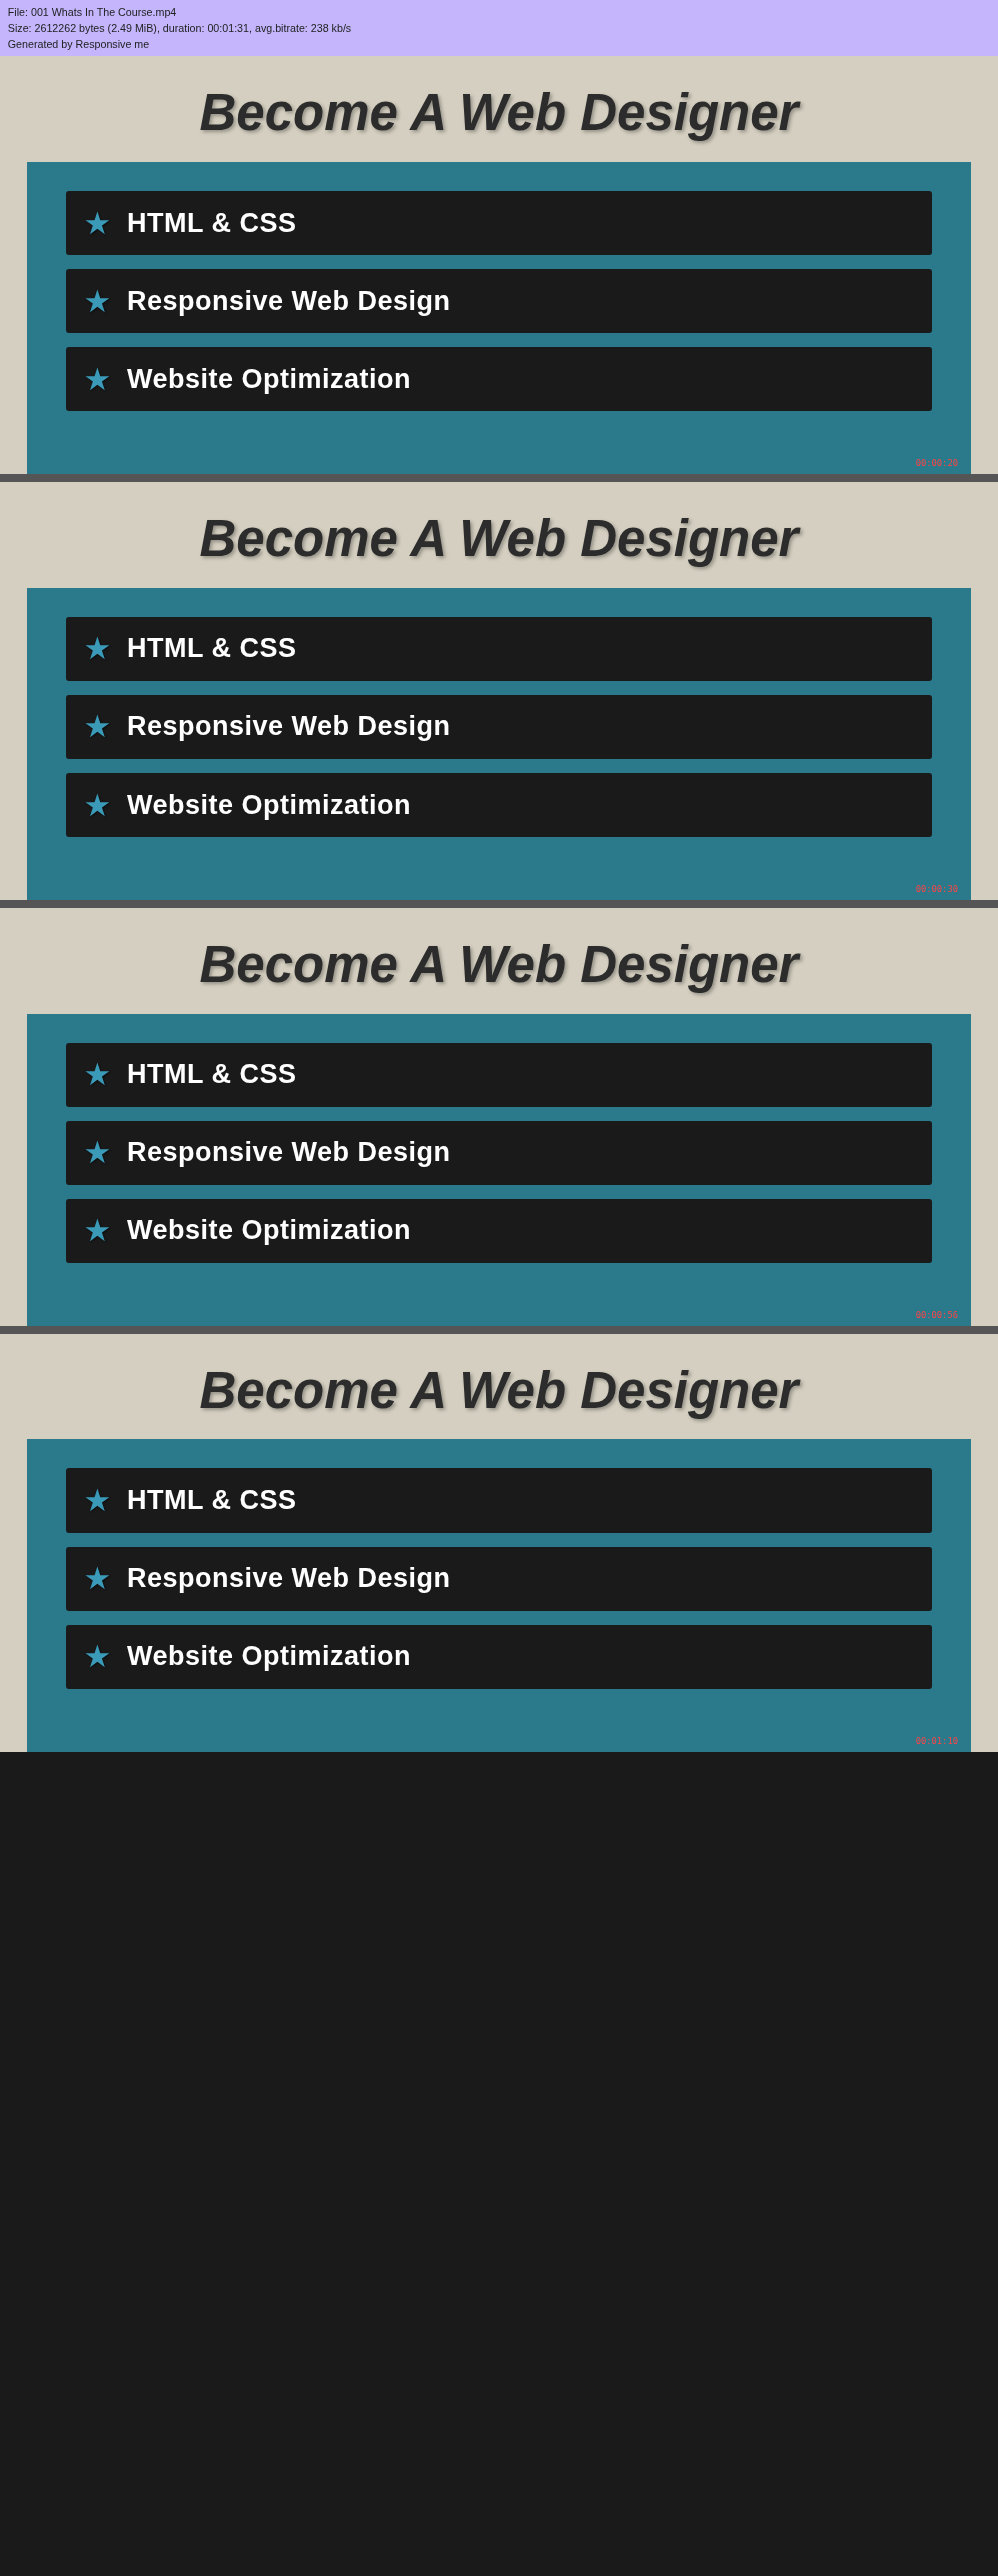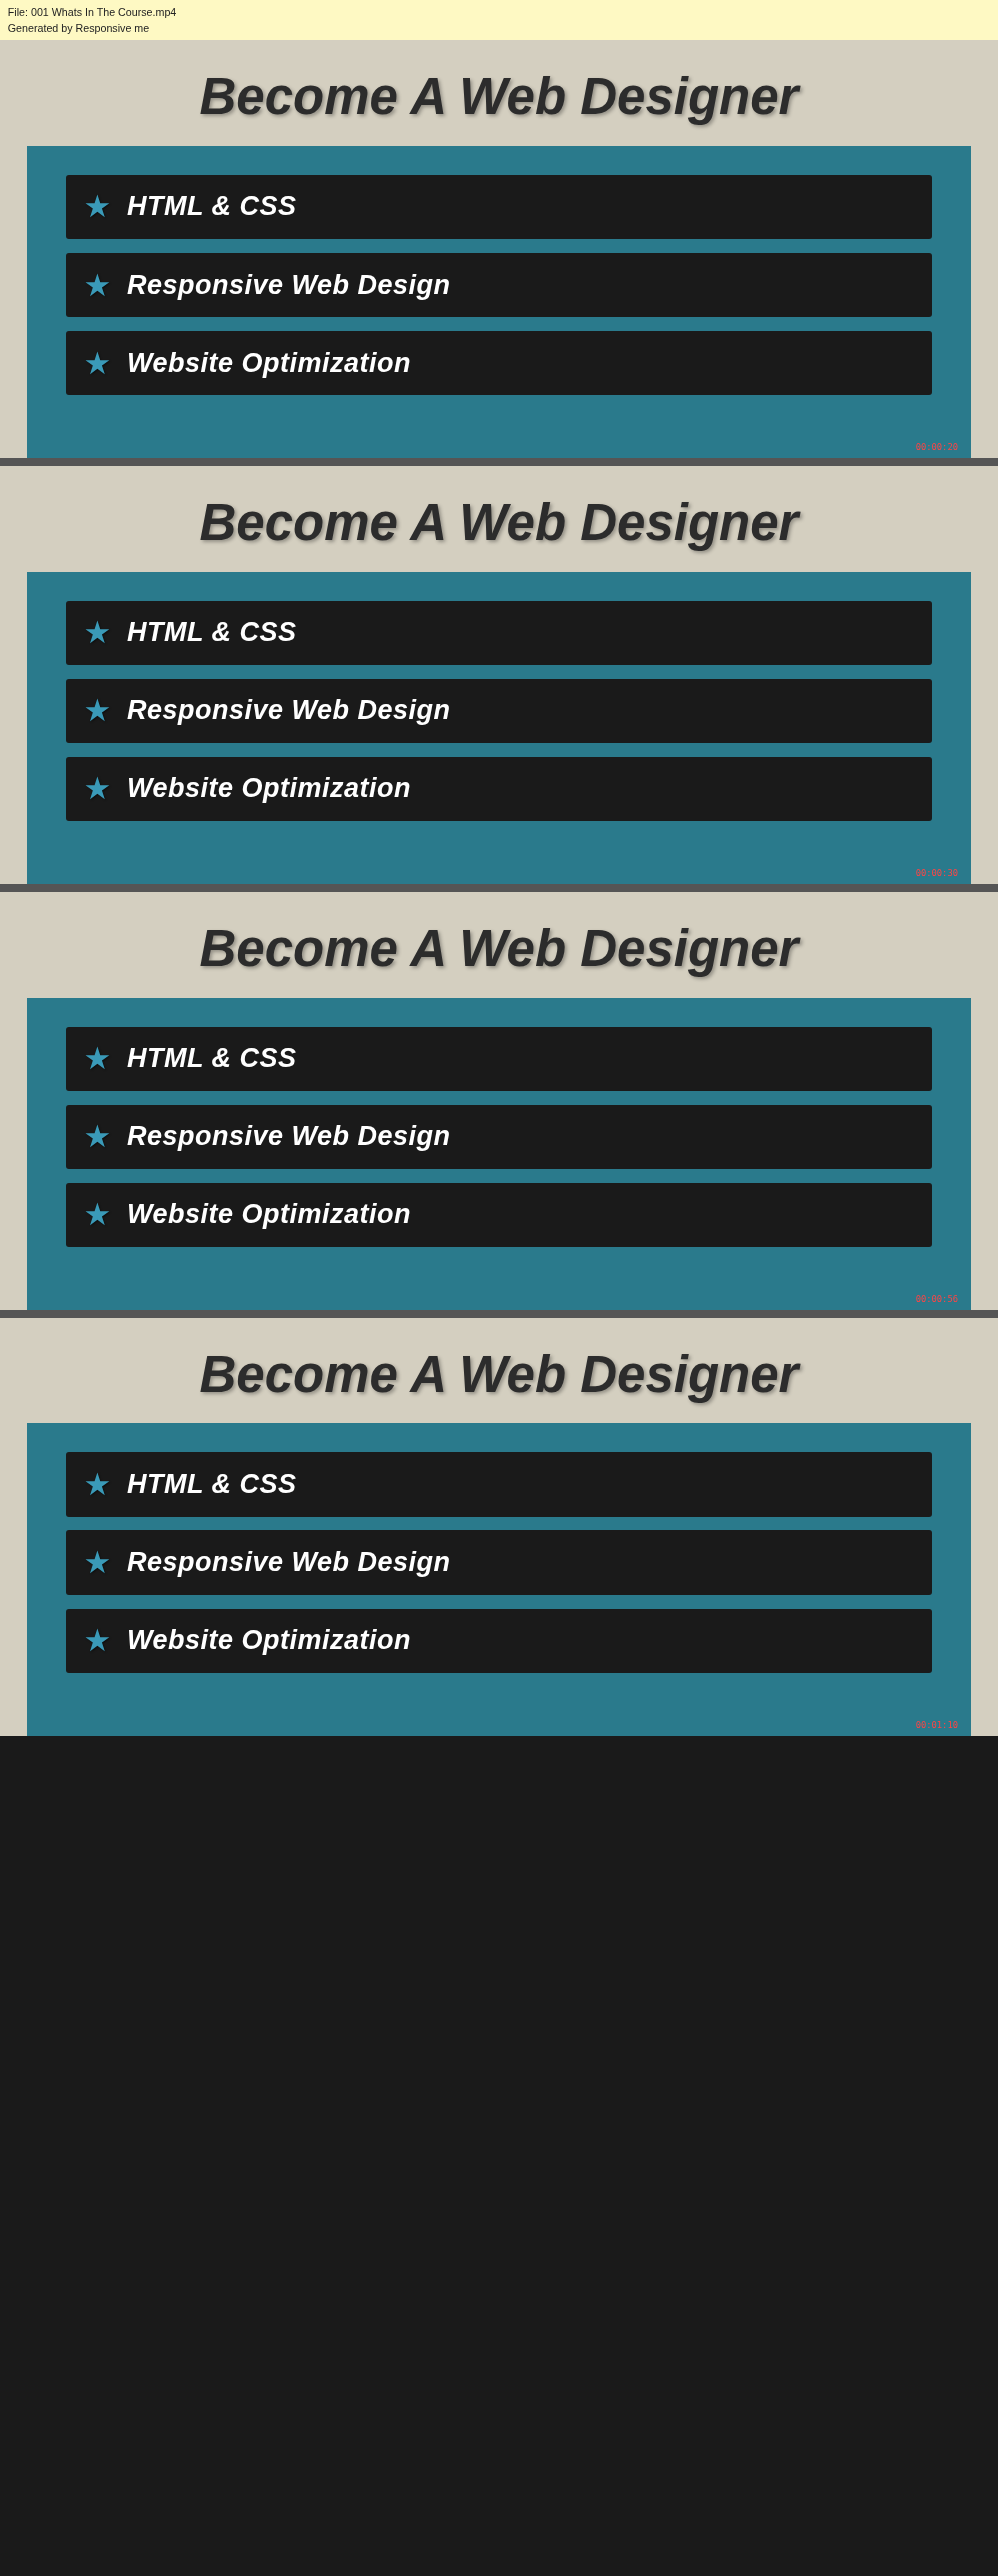--- a/index.html
+++ b/index.html
@@ -3,21 +3,21 @@
   <meta charset="utf-8">
   <style>
     * { margin: 0; padding: 0; box-sizing: border-box; }
     body {
       width: 998px;
       background: #1a1a1a;
       font-family: Arial, sans-serif;
     }
 
     .file-info {
-      background: #fef9c3;
+      background: #c4b5fd;
       padding: 3.9px 7.8px;
       font-size: 10.7px;
       color: #222;
       line-height: 1.5;
     }
 
     .panel-inner {
       background: #2a7a8c;
       margin: 0 27px;
       padding: 29px 39px 49px 39px;
@@ -53,21 +53,20 @@
       font-size: 31px;
       margin-right: 15.6px;
       flex-shrink: 0;
       text-shadow: 1px 1px 2px rgba(0,0,0,0.5);
     }
 
     .item-text {
       font-size: 27px;
       font-weight: 900;
       color: #ffffff;
-      font-style: italic;
       font-family: Arial Black, Arial, sans-serif;
       letter-spacing: 0.5px;
     }
 
     .timestamp {
       position: absolute;
       bottom: 5.9px;
       right: 40px;
       font-size: 8.8px;
       color: #ff4444;
@@ -82,20 +81,21 @@
     .divider {
       height: 7.8px;
       background: #555;
     }
   </style>
 </head>
 <body>
 
 <div class="file-info">
   <div>File: 001 Whats In The Course.mp4</div>
+  <div>Size: 2612262 bytes (2.49 MiB), duration: 00:01:31, avg.bitrate: 238 kb/s</div>
   <div>Generated by Responsive me</div>
 </div>
 
 <div id="panels-container">
 <div class="panel-wrapper">
       <div class="panel-bg">
         <div class="panel-title">Become A Web Designer</div>
         <div class="panel-inner">
           <div class="item-row">
             <span class="star-icon">★</span>

